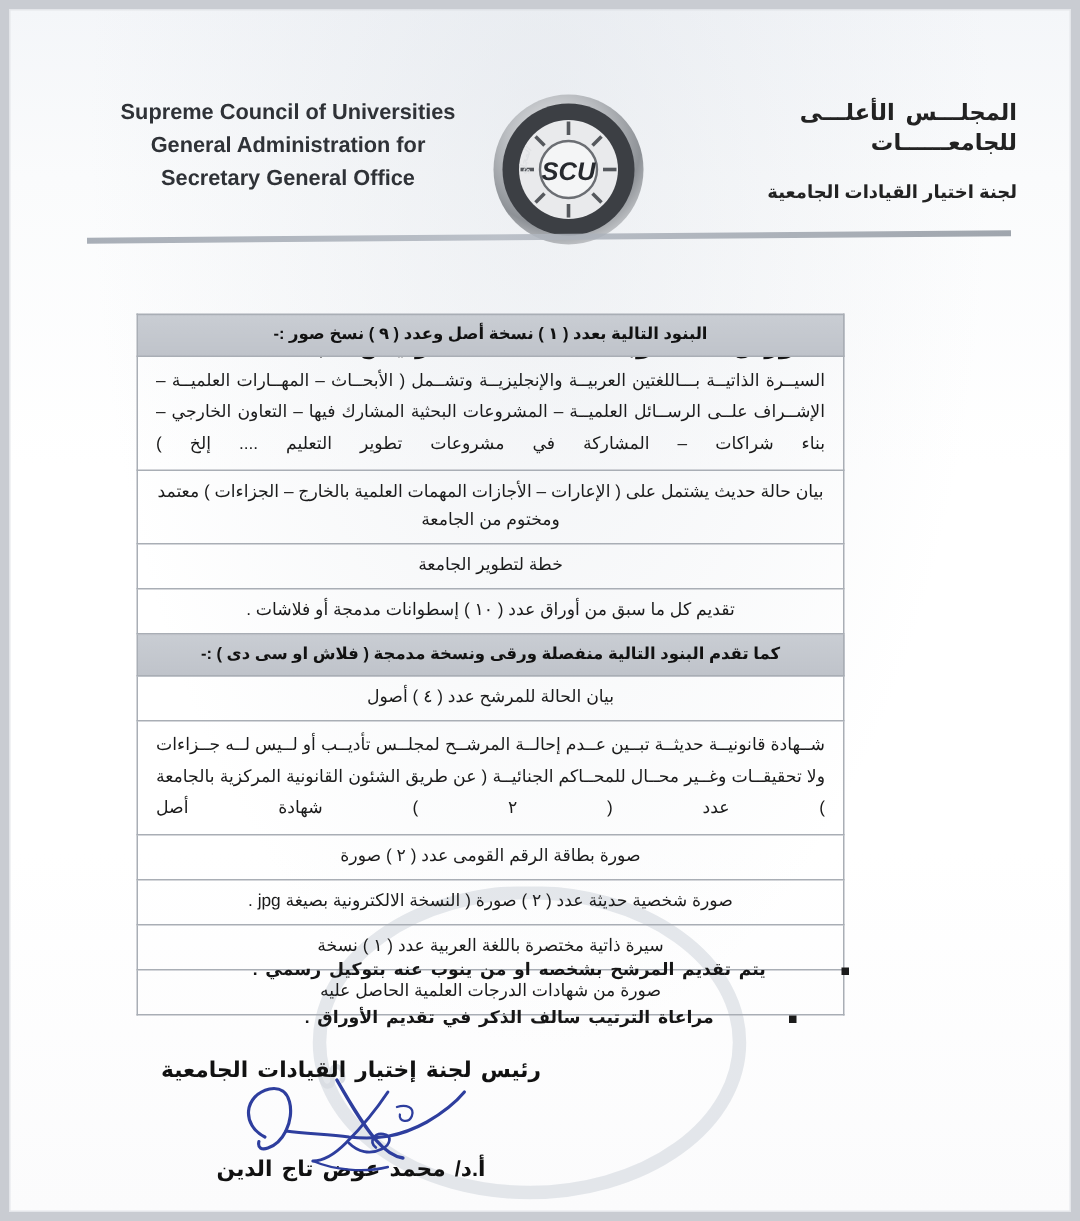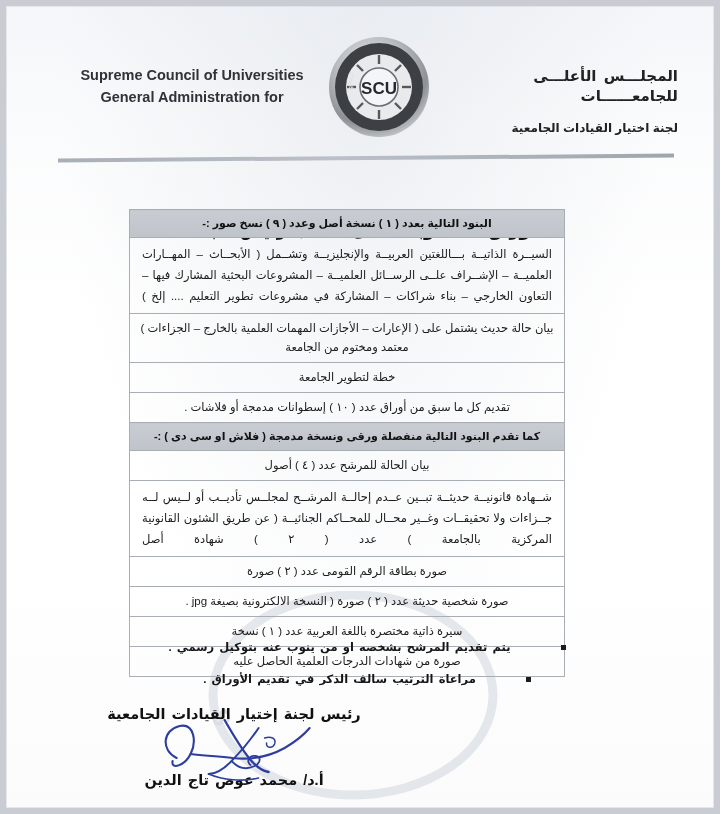--- a/index.html
+++ b/index.html
@@ -104,23 +104,24 @@
     font-size: 12px;
     font-weight: bold;
     line-height: 20px;
     margin-top: 12px;
   }
 
   
   .seal {
     position: absolute;
     left: 322px;
-    top: 30px;
+    top: 56px;
     width: 102px;
     height: 102px;
+    font-style: italic;
   }
   .seal svg { display: block; width: 100%; height: 100%; }
 
   
   .rule {
     position: absolute;
     left: 52px;
     top: 150px;
     width: 616px;
     height: 4px;
@@ -144,26 +145,25 @@
     z-index: 3;
     direction: rtl;
     margin-top: 40px;
   }
 
   
   .doc-table {
     position: absolute;
     left: 85px;
     top: 203px;
-    width: 436px;
+    width: 472px;
     border: 1px solid #a9aeb5;
     border-collapse: collapse;
     z-index: 3;
     background: transparent;
-    margin-left: 38px;
   }
   .doc-table tr { }
   .doc-table td {
     border: 1px solid #a9aeb5;
     padding: 5px 10px 5px 10px;
     font-size: 11.5px;
     color: #1b1b1b;
     text-align: center;
     direction: rtl;
     line-height: 19px;
@@ -271,20 +271,21 @@
         <textPath href="#wmArc" startOffset="6%">SUPREME COUNCIL OF UNIVERSITIES</textPath>
       </text>
     </svg>
   </div>
 
   <div class="letterhead">
 
     <div class="lh-en">
       <div>Supreme Council of Universities</div>
       <div>General Administration for</div>
+      <div>Secretary General Office</div>
     </div>
 
     <div class="seal">
       <svg viewBox="0 0 102 102" xmlns="http://www.w3.org/2000/svg">
         <defs>
           <radialGradient id="rim" cx="42%" cy="32%" r="72%">
             <stop offset="0%" stop-color="#f2f3f4"></stop>
             <stop offset="48%" stop-color="#b9bcc0"></stop>
             <stop offset="78%" stop-color="#8d9196"></stop>
             <stop offset="100%" stop-color="#c8cacd"></stop>

